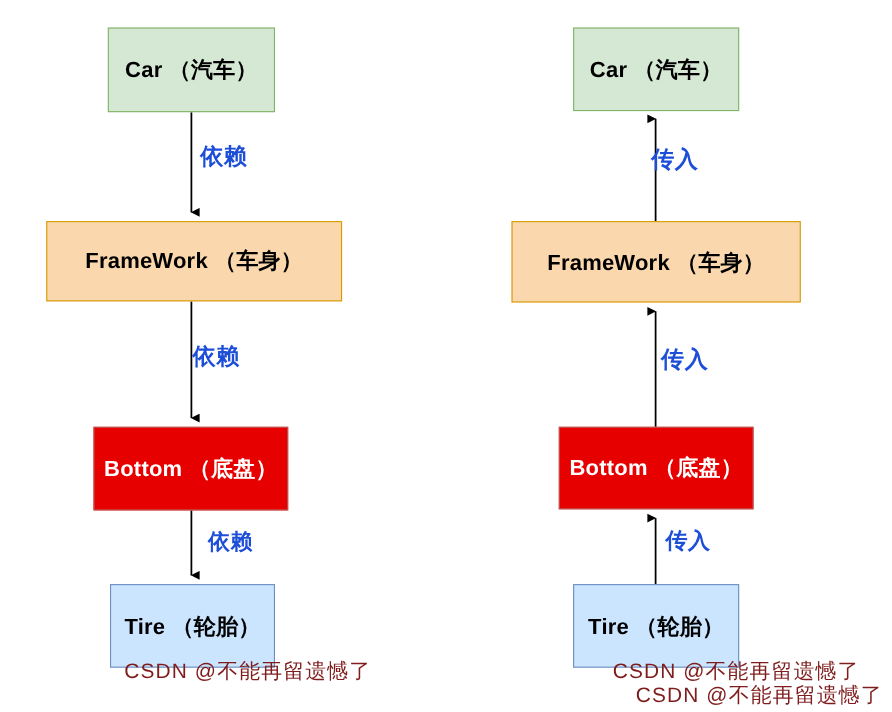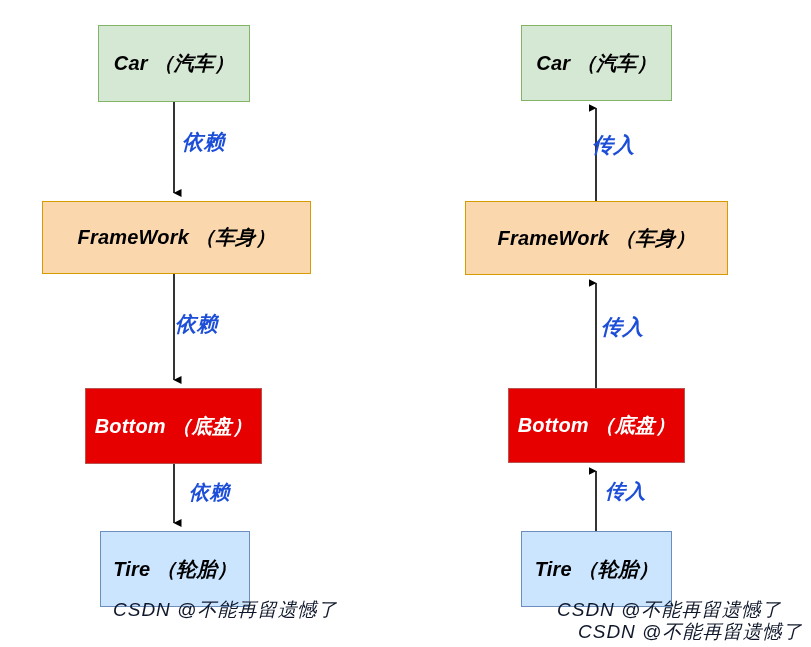--- a/index.html
+++ b/index.html
@@ -1,33 +1,33 @@
 <!DOCTYPE html>
 <html><head>
 <meta charset="utf-8">
 <style>
   html,body{margin:0;padding:0;}
   body{
     width:811px;height:647px;background:#ffffff;
     font-family:"Liberation Sans","DejaVu Sans",sans-serif;
     position:relative;overflow:hidden;
   }
-  #canvas{position:absolute;left:0;top:0;width:811px;height:486px;font-style:italic;}
+  #canvas{position:absolute;left:0;top:0;width:811px;height:486px;}
   .node{
     position:absolute;box-sizing:border-box;
     display:flex;align-items:center;justify-content:center;
     font-weight:bold;letter-spacing:0.2px;white-space:nowrap;
   }
   .edge-label{
     position:absolute;font-weight:bold;color:#1d4ed8;
     white-space:nowrap;letter-spacing:0.5px;
   }
   svg.links{position:absolute;left:0;top:0;width:811px;height:647px;overflow:visible;}
   .watermark{
-    position:absolute;color:#0f172a;white-space:nowrap;
+    position:absolute;color:#7f1d1d;white-space:nowrap;
     font-weight:400;letter-spacing:1px;
   }
 </style>
 </head>
 <body>
 
 <div id="canvas">
 
   <svg class="links">
     <defs>

